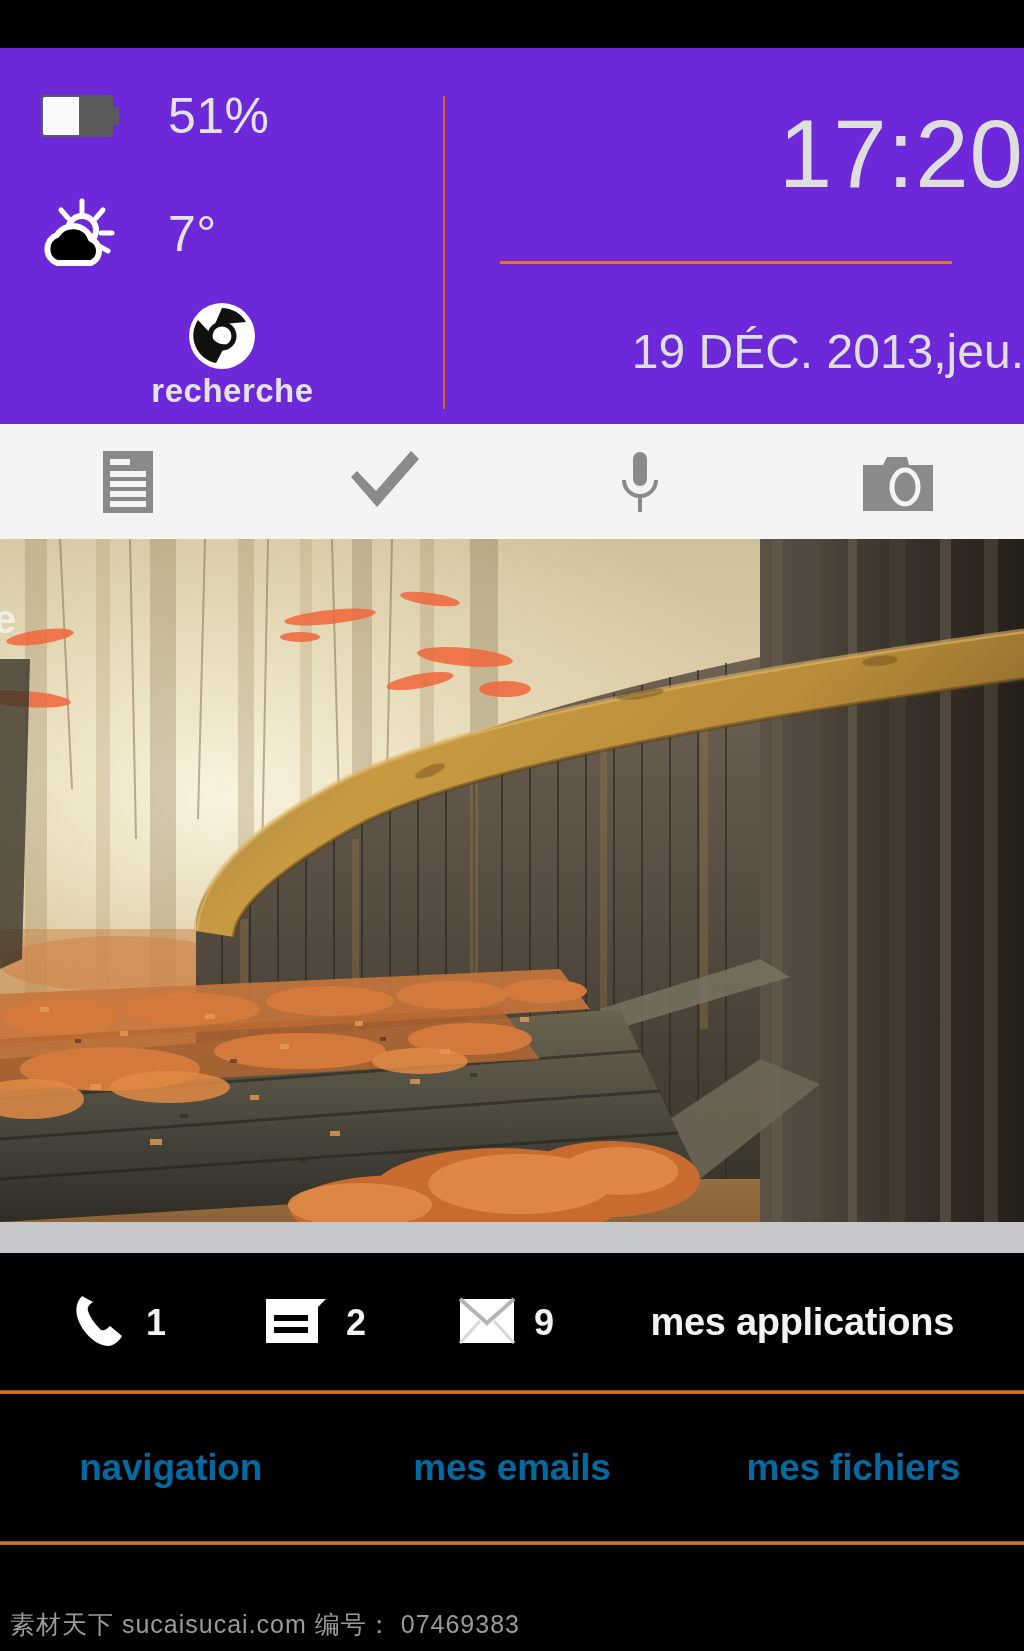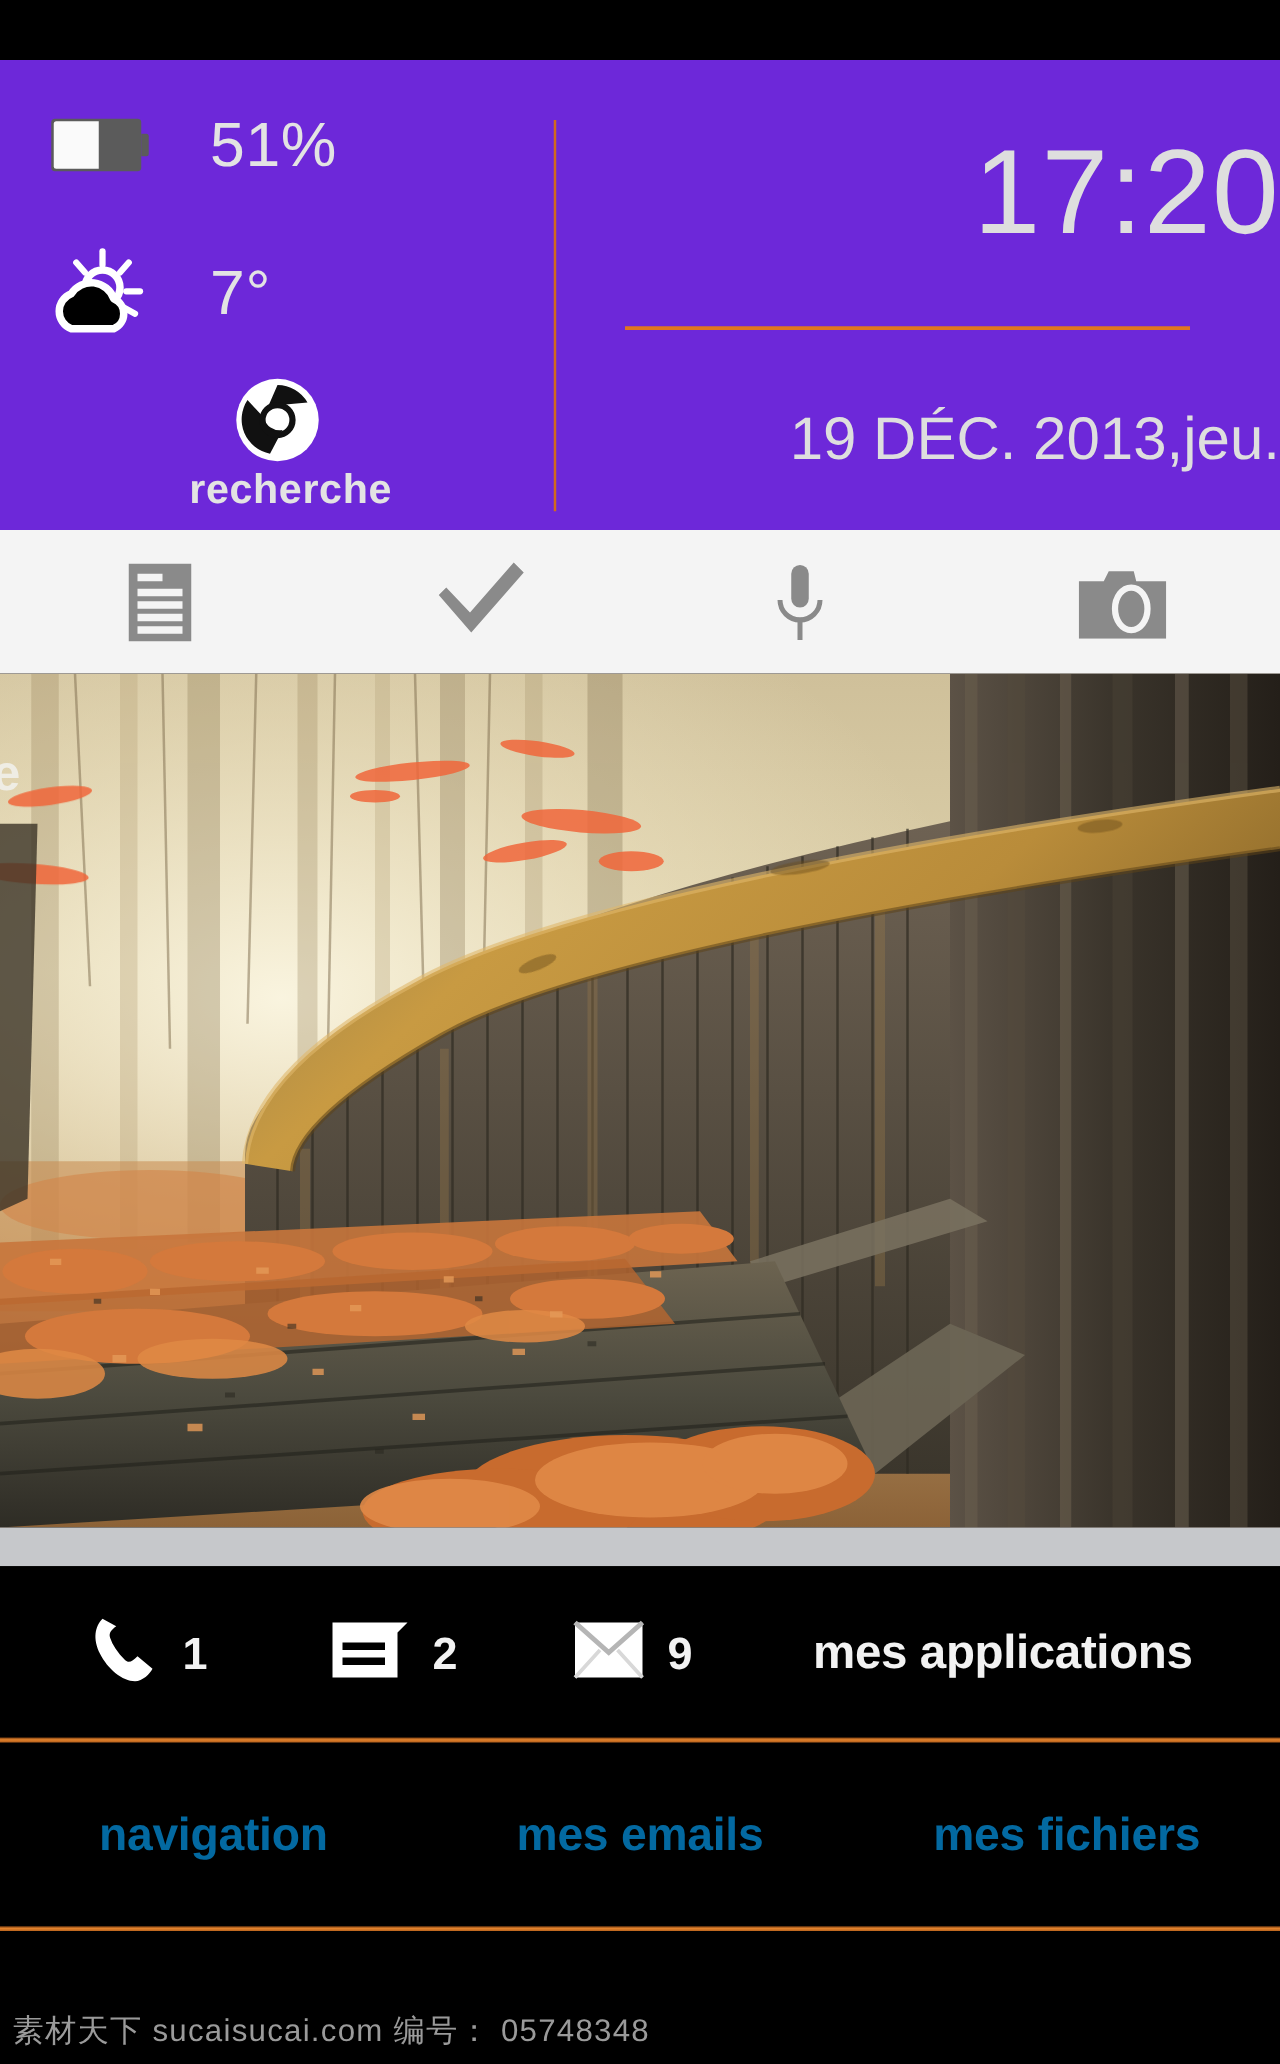--- a/index.html
+++ b/index.html
@@ -621,15 +621,15 @@
 
   <div class="menu-row menu-row-1">
     <div class="cell">navigation</div>
     <div class="cell">mes emails</div>
     <div class="cell">mes fichiers</div>
   </div>
 
   <div class="divider-orange div2"></div>
 
 
-  <div class="watermark">素材天下 sucaisucai.com 编号： 05748348</div>
+  <div class="watermark">素材天下 sucaisucai.com 编号： 07469383</div>
 
 </div>
 
 </body></html>

